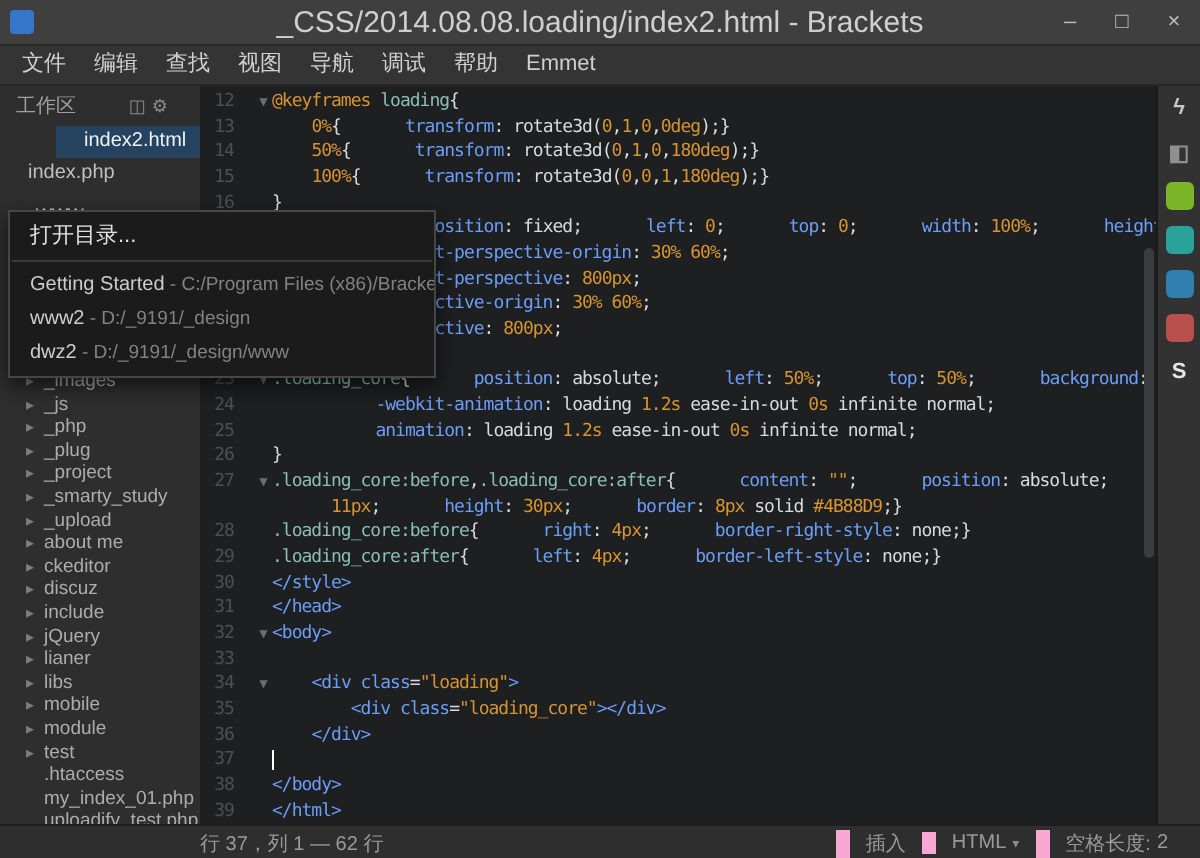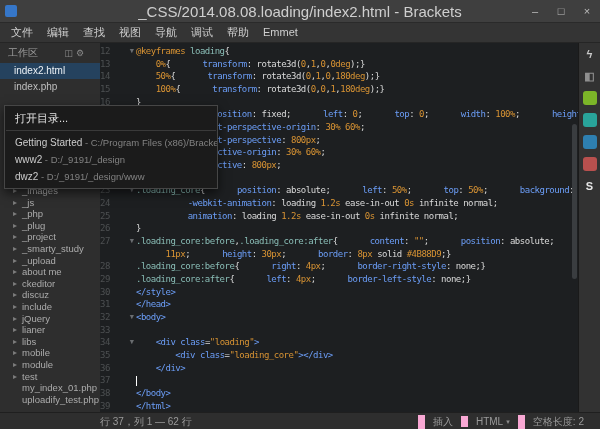--- a/index.html
+++ b/index.html
@@ -22,35 +22,35 @@
   
   .main{display:flex;height:369px;position:relative;}
   
   .sidebar{width:100px;flex:none;background:var(--sidebar-bg,#2e2e2e);display:flex;
     flex-direction:column;overflow:hidden;}
   .ws-header{height:20px;display:flex;align-items:center;padding:0 16px 0 8px;}
   .ws-title{font-size:10px;color:#9f9f9f;flex:1;white-space:nowrap;overflow:hidden;}
   .ws-icon{font-size:9px;color:#8a8a8a;margin-left:3px;}
   .ws-file{height:16px;line-height:16px;font-size:10px;color:#bfbfbf;padding-left:14px;
     white-space:nowrap;overflow:hidden;}
-  .ws-file.active{background:var(--active-file-bg,#25425e);color:#ecf1f6;}
+  .ws-file.active{background:var(--active-file-bg,#25425e);color:#ecf1f6;margin-left:28px;}
   .proj-header{height:18px;display:flex;align-items:flex-end;padding-left:18px;
     font-size:11px;color:#d2d2d2;}
   .proj-arrow{font-size:8px;color:#9a9a9a;margin-left:4px;}
   .tree{flex:1;overflow:hidden;padding-top:72px;}
   .tree-item{height:11.6px;line-height:11.6px;font-size:9.5px;color:#acacac;
     padding-left:13px;white-space:nowrap;overflow:hidden;display:flex;align-items:center;}
   .tree-arrow{display:inline-block;width:9px;font-size:8px;color:#7d7d7d;flex:none;}
   .tree-label{white-space:nowrap;}
   
   .editor{flex:1;background:var(--editor-bg,#1d1f21);overflow:hidden;position:relative;
     padding-top:2px;}
   .code-row{height:12.68px;line-height:12.68px;display:flex;
     font-family:"DejaVu Sans Mono",monospace;font-size:9px;letter-spacing:-0.5px;}
-  .gutter{width:24px;flex:none;text-align:left;padding-right:3px;color:#4d5052;}
+  .gutter{width:24px;flex:none;text-align:center;padding-right:3px;color:#4d5052;}
   .fold{width:9px;flex:none;text-align:center;font-size:7px;color:#6a6d70;line-height:12.68px;}
   .code{white-space:pre;overflow:hidden;flex:1;color:#dadada;}
   .tok-pln{color:#dadada;}
   .tok-num{color:var(--num-color,#d89333);}
   .tok-prop{color:var(--prop-color,#6c9ef8);padding-left:32px;}
   .tok-sel{color:var(--sel-color,#8abeb7);}
   .tok-at{color:var(--at-color,#d89333);}
   .tok-tag{color:var(--tag-color,#6c9ef8);}
   .tok-attr{color:var(--attr-color,#6c9ef8);}
   .tok-str{color:var(--str-color,#d89333);}
@@ -185,20 +185,24 @@
             <span class="tree-arrow">▸</span>
             <span class="tree-label">mobile</span>
           </div>
           <div class="tree-item">
             <span class="tree-arrow">▸</span>
             <span class="tree-label">module</span>
           </div>
           <div class="tree-item">
             <span class="tree-arrow">▸</span>
             <span class="tree-label">test</span>
+          </div>
+          <div class="tree-item">
+            <span class="tree-arrow"></span>
+            <span class="tree-label">.htaccess</span>
           </div>
           <div class="tree-item">
             <span class="tree-arrow"></span>
             <span class="tree-label">my_index_01.php</span>
           </div>
           <div class="tree-item">
             <span class="tree-arrow"></span>
             <span class="tree-label">uploadify_test.php</span>
           </div>
         </div>

